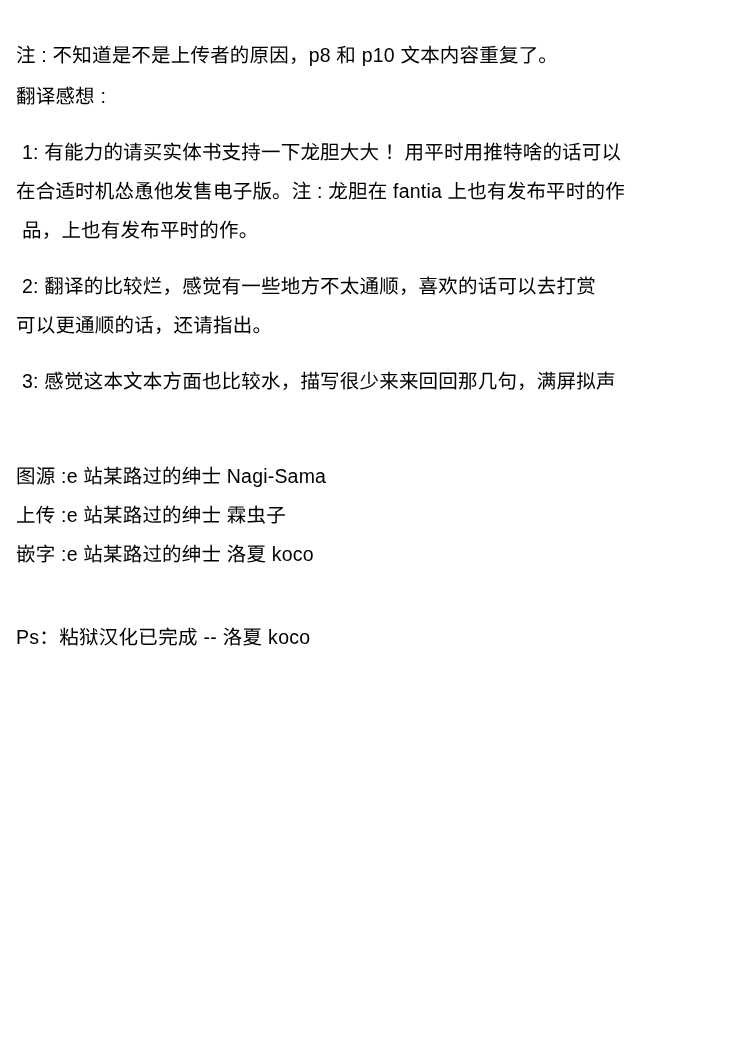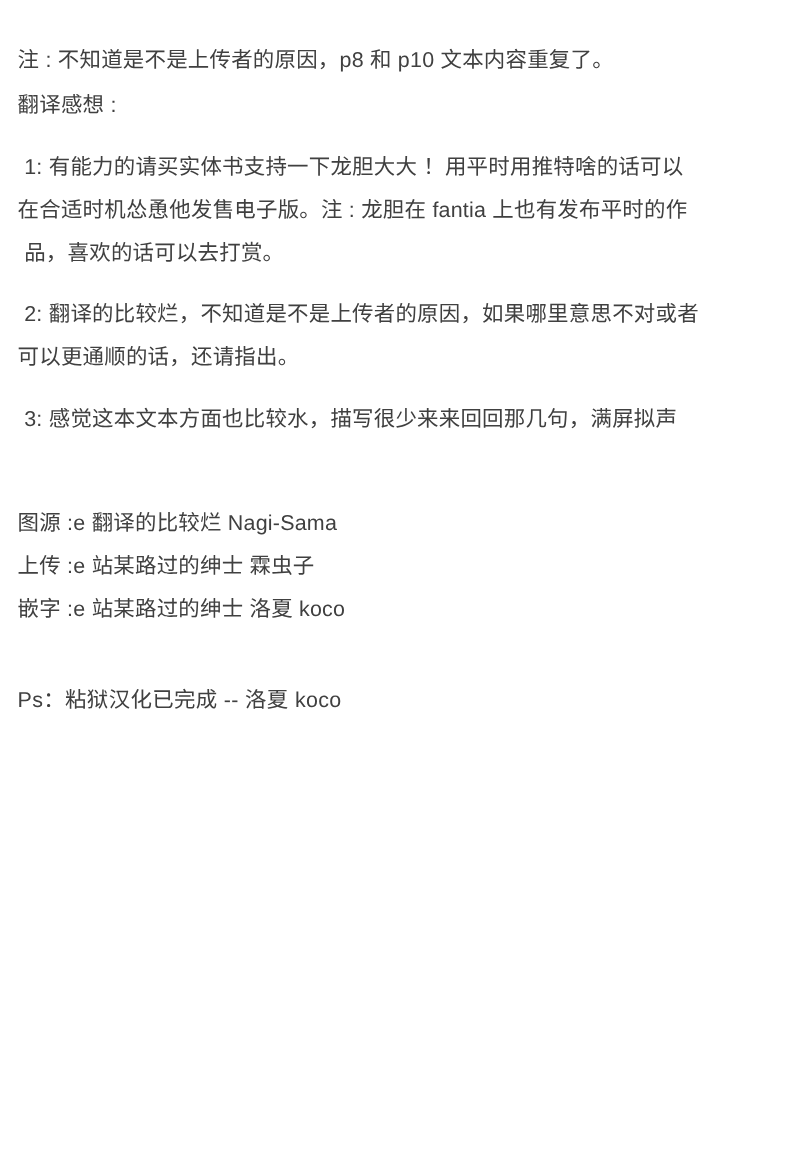--- a/index.html
+++ b/index.html
@@ -22,21 +22,21 @@
     box-sizing: border-box;
     padding: 36px 16px 0 16px;
   }
   .block {
     margin: 0;
   }
   .line {
     font-size: 19.5px;
     line-height: 39px;
     letter-spacing: 0.2px;
-    color: #404040;
+    color: #000000;
     white-space: pre-wrap;
   }
   .indent {
     padding-left: 6px;
   }
   .note-block {
     margin-bottom: 0px;
   }
   .thoughts-head {
     margin-top: 2px;
@@ -67,36 +67,36 @@
     <div class="line">注 : 不知道是不是上传者的原因，p8 和 p10 文本内容重复了。</div>
   </div>
 
   <div class="block thoughts-head">
     <div class="line">翻译感想 :</div>
   </div>
 
   <div class="block para">
     <div class="line indent">1: 有能力的请买实体书支持一下龙胆大大 ！用平时用推特啥的话可以</div>
     <div class="line">在合适时机怂恿他发售电子版。注 : 龙胆在 fantia 上也有发布平时的作</div>
-    <div class="line indent">品，喜欢的话可以去打赏。</div>
+    <div class="line indent">品，上也有发布平时的作。</div>
   </div>
 
   <div class="block para">
-    <div class="line indent">2: 翻译的比较烂，不知道是不是上传者的原因，如果哪里意思不对或者</div>
+    <div class="line indent">2: 翻译的比较烂，感觉有一些地方不太通顺，喜欢的话可以去打赏</div>
     <div class="line">可以更通顺的话，还请指出。</div>
   </div>
 
   <div class="block para">
     <div class="line indent">3: 感觉这本文本方面也比较水，描写很少来来回回那几句，满屏拟声</div>
   </div>
 
   <div class="spacer-lg"></div>
 
   <div class="block credits">
-    <div class="line">图源 :e 翻译的比较烂 Nagi-Sama</div>
+    <div class="line">图源 :e 站某路过的绅士 Nagi-Sama</div>
     <div class="line">上传 :e 站某路过的绅士 霖虫子</div>
     <div class="line">嵌字 :e 站某路过的绅士 洛夏 koco</div>
   </div>
 
   <div class="spacer-md"></div>
 
   <div class="block ps">
     <div class="line">Ps：粘狱汉化已完成 -- 洛夏 koco</div>
   </div>
 

